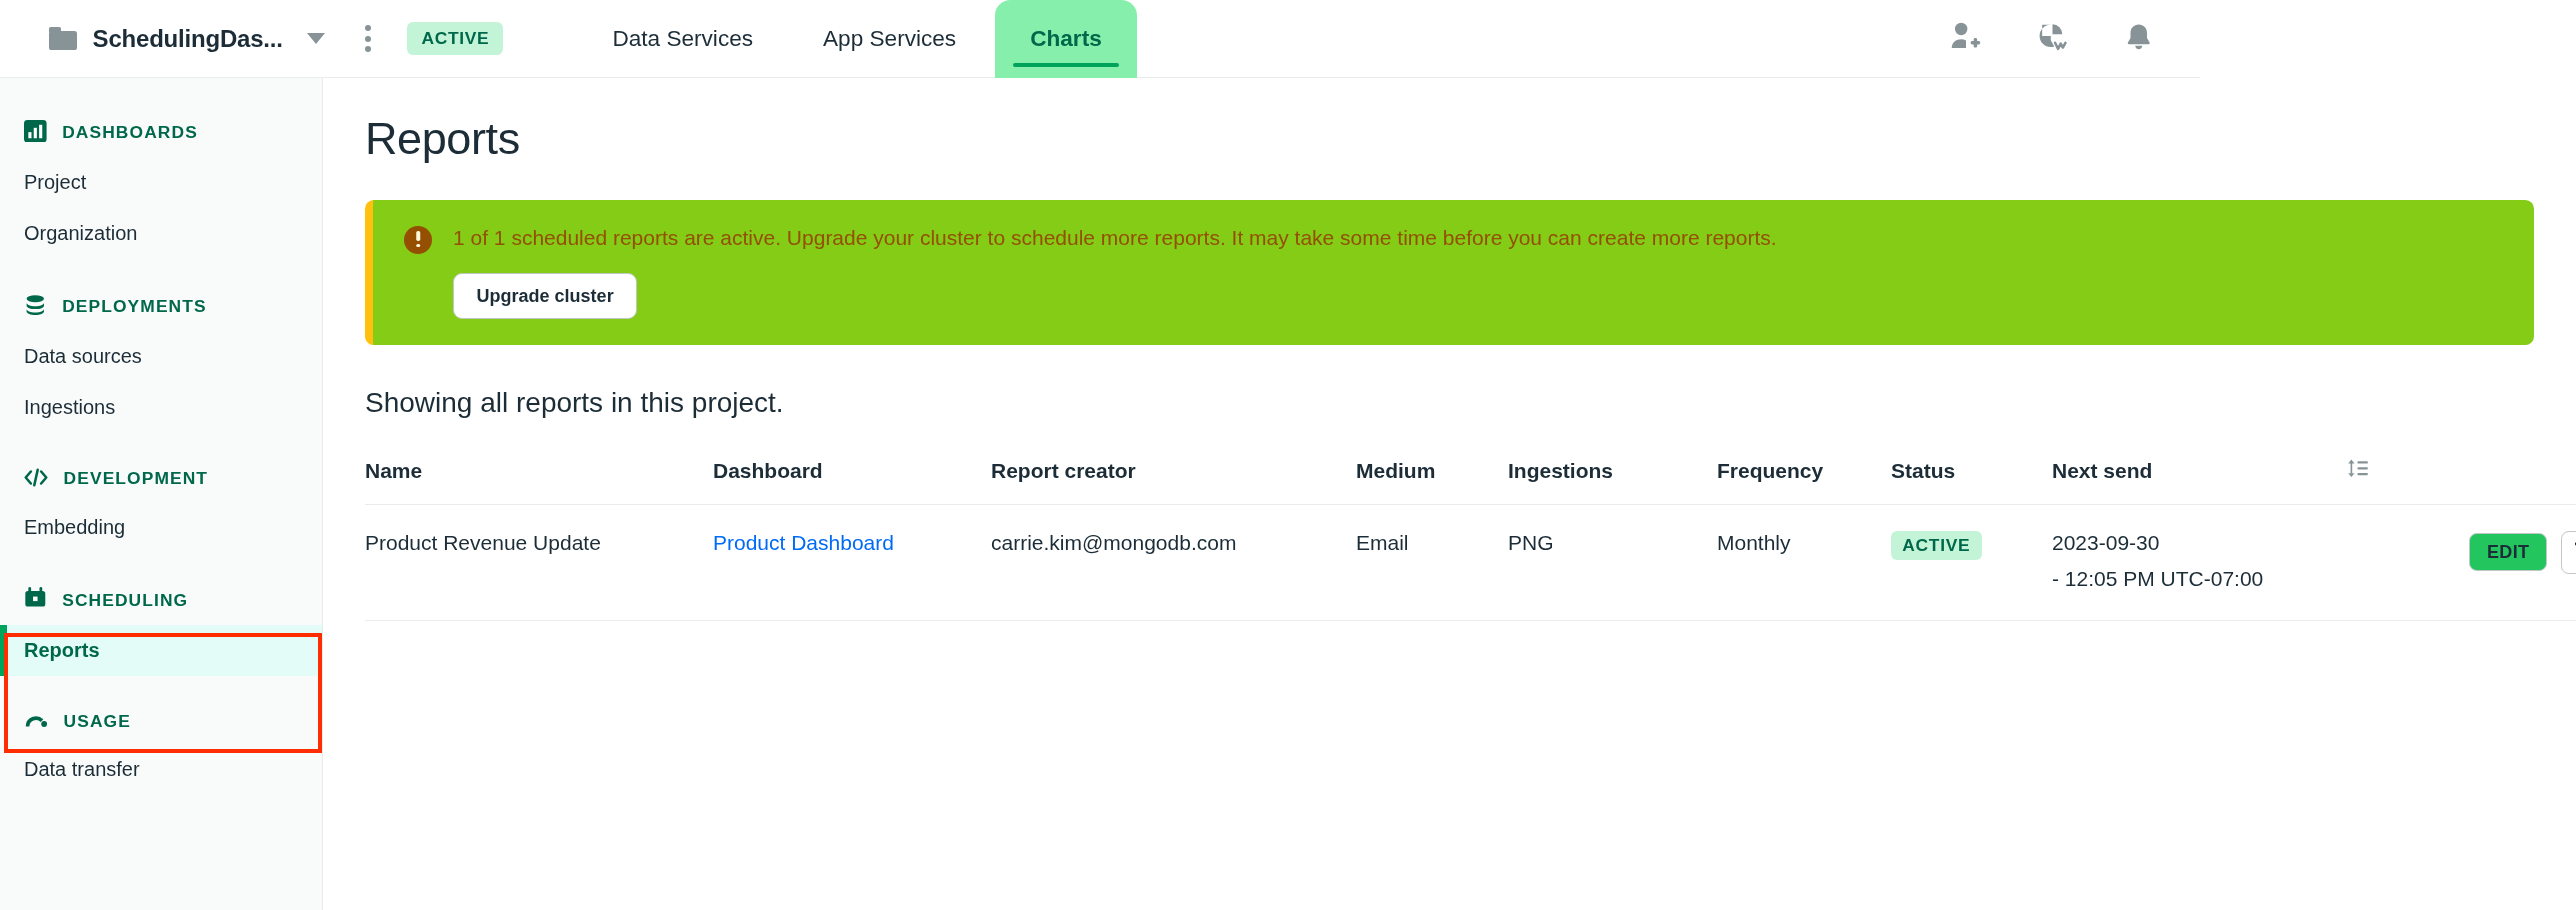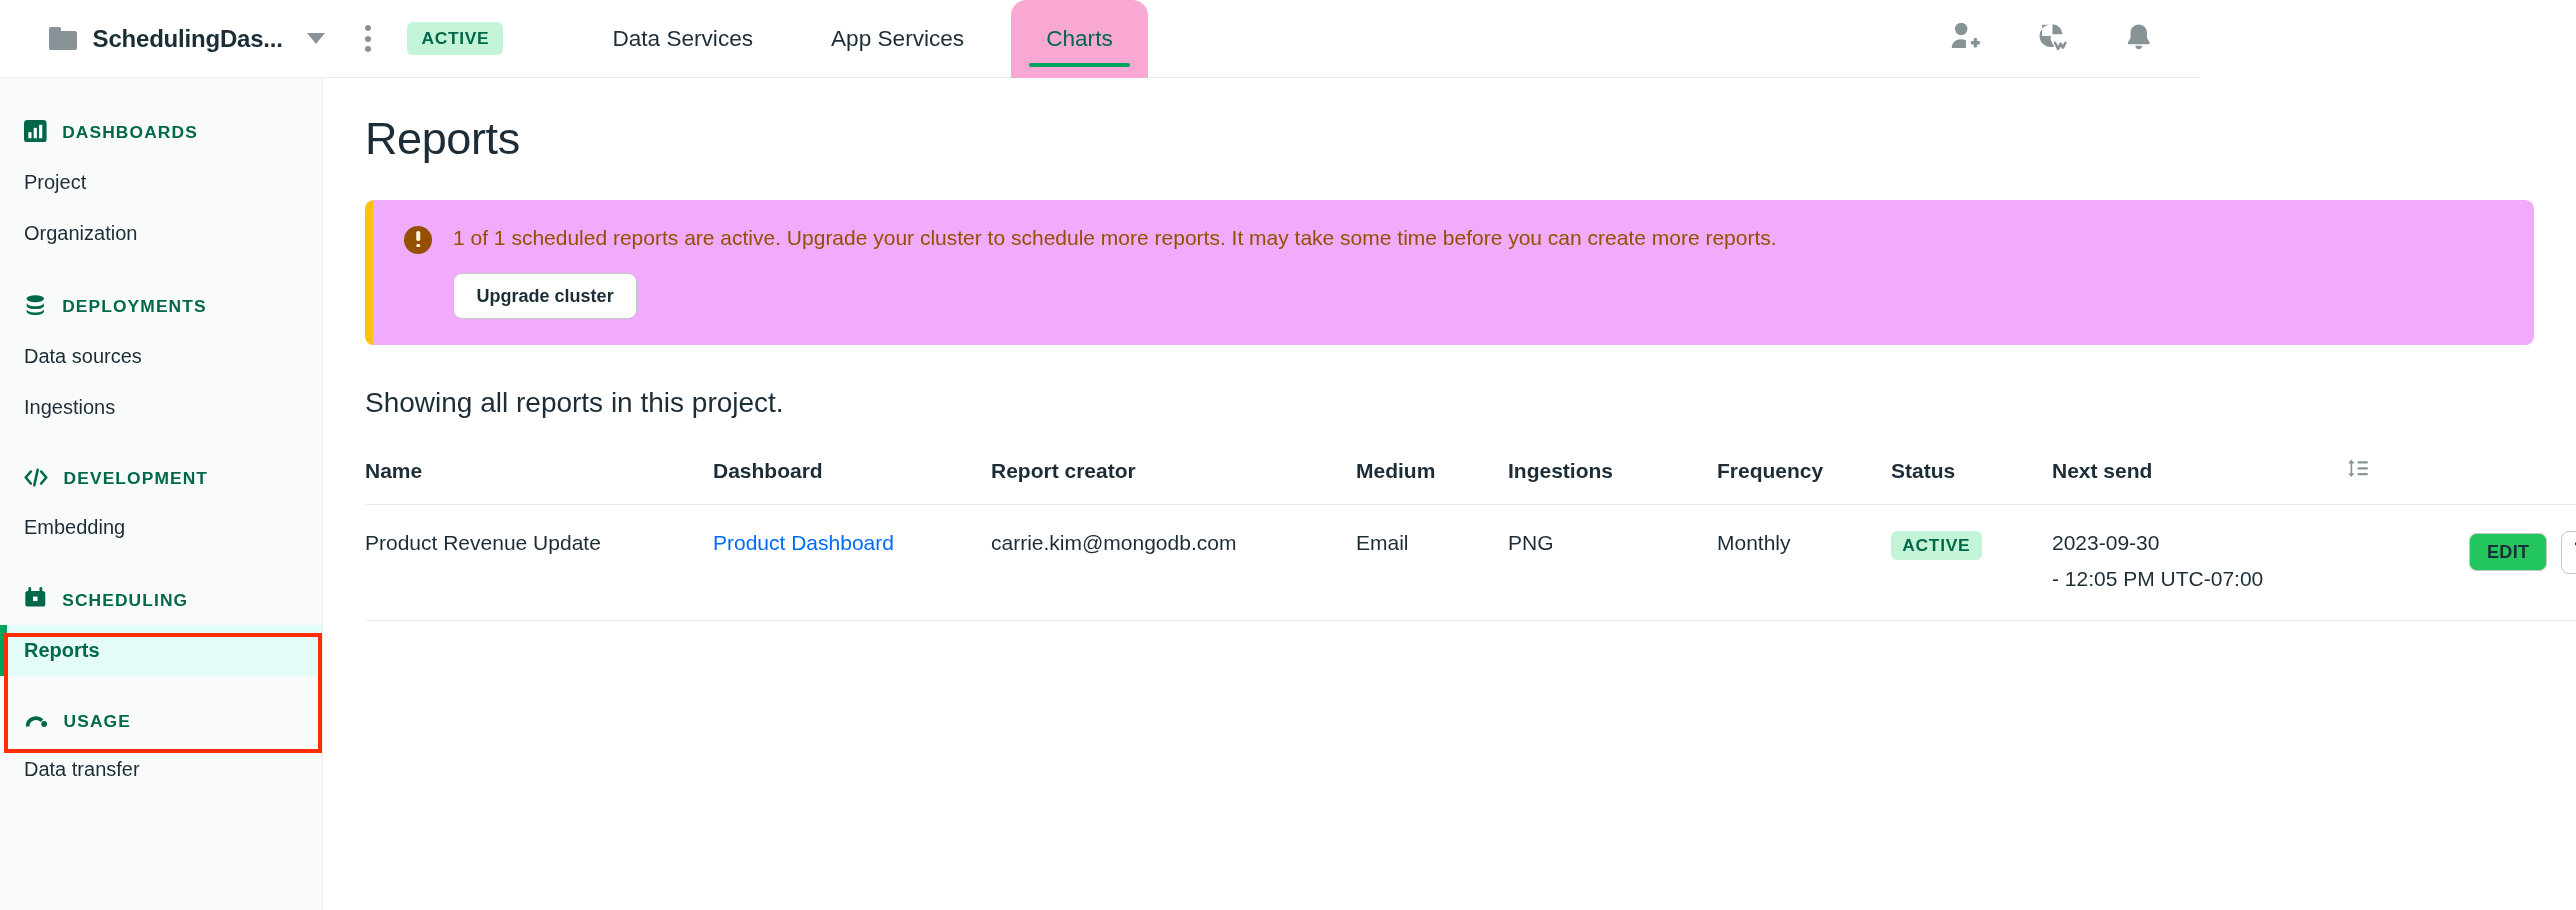--- a/index.html
+++ b/index.html
@@ -79,36 +79,36 @@
     padding: 6px 14px;
     border-radius: 6px;
     white-space: nowrap;
   }
 
   .nav-tabs {
     display: flex;
     align-items: stretch;
     height: 78px;
     margin-left: 78px;
-    gap: 16px;
+    gap: 8px;
   }
   .nav-tab {
     display: flex; align-items: center; justify-content: center;
     padding: 0 31px;
     height: 78px;
     font-size: 22.6px;
     color: #1C2D38;
     cursor: pointer;
     position: relative;
     white-space: nowrap;
   }
   .nav-tab.active {
-    background: #f9a8d4;
+    background: #86efac;
     border-radius: 15.6px 15.6px 0 0;
-    font-weight: normal;
+    font-weight: bold;
     color: #00684A;
     padding: 0 35px;
   }
   .nav-tab.active::after {
     content: "";
     position: absolute;
     left: 17.4px; right: 17.4px; bottom: 10.4px;
     height: 4.3px;
     background: #00A35C;
     border-radius: 2.6px;
@@ -198,21 +198,21 @@
 
   .page-title {
     font-size: 45px;
     color: #1C2D38;
     font-weight: normal;
     letter-spacing: -0.4px;
     margin-bottom: 35px;
   }
 
   .banner {
-    background: #f0abfc;
+    background: #84cc16;
     border-left: 8.7px solid #FFC010;
     border-radius: 8.7px;
     padding: 24px 31px 26px 31px;
     display: flex;
     align-items: flex-start;
     gap: 21px;
     margin-bottom: 42px;
   }
   .warn-icon {
     width: 28px; height: 28px;

